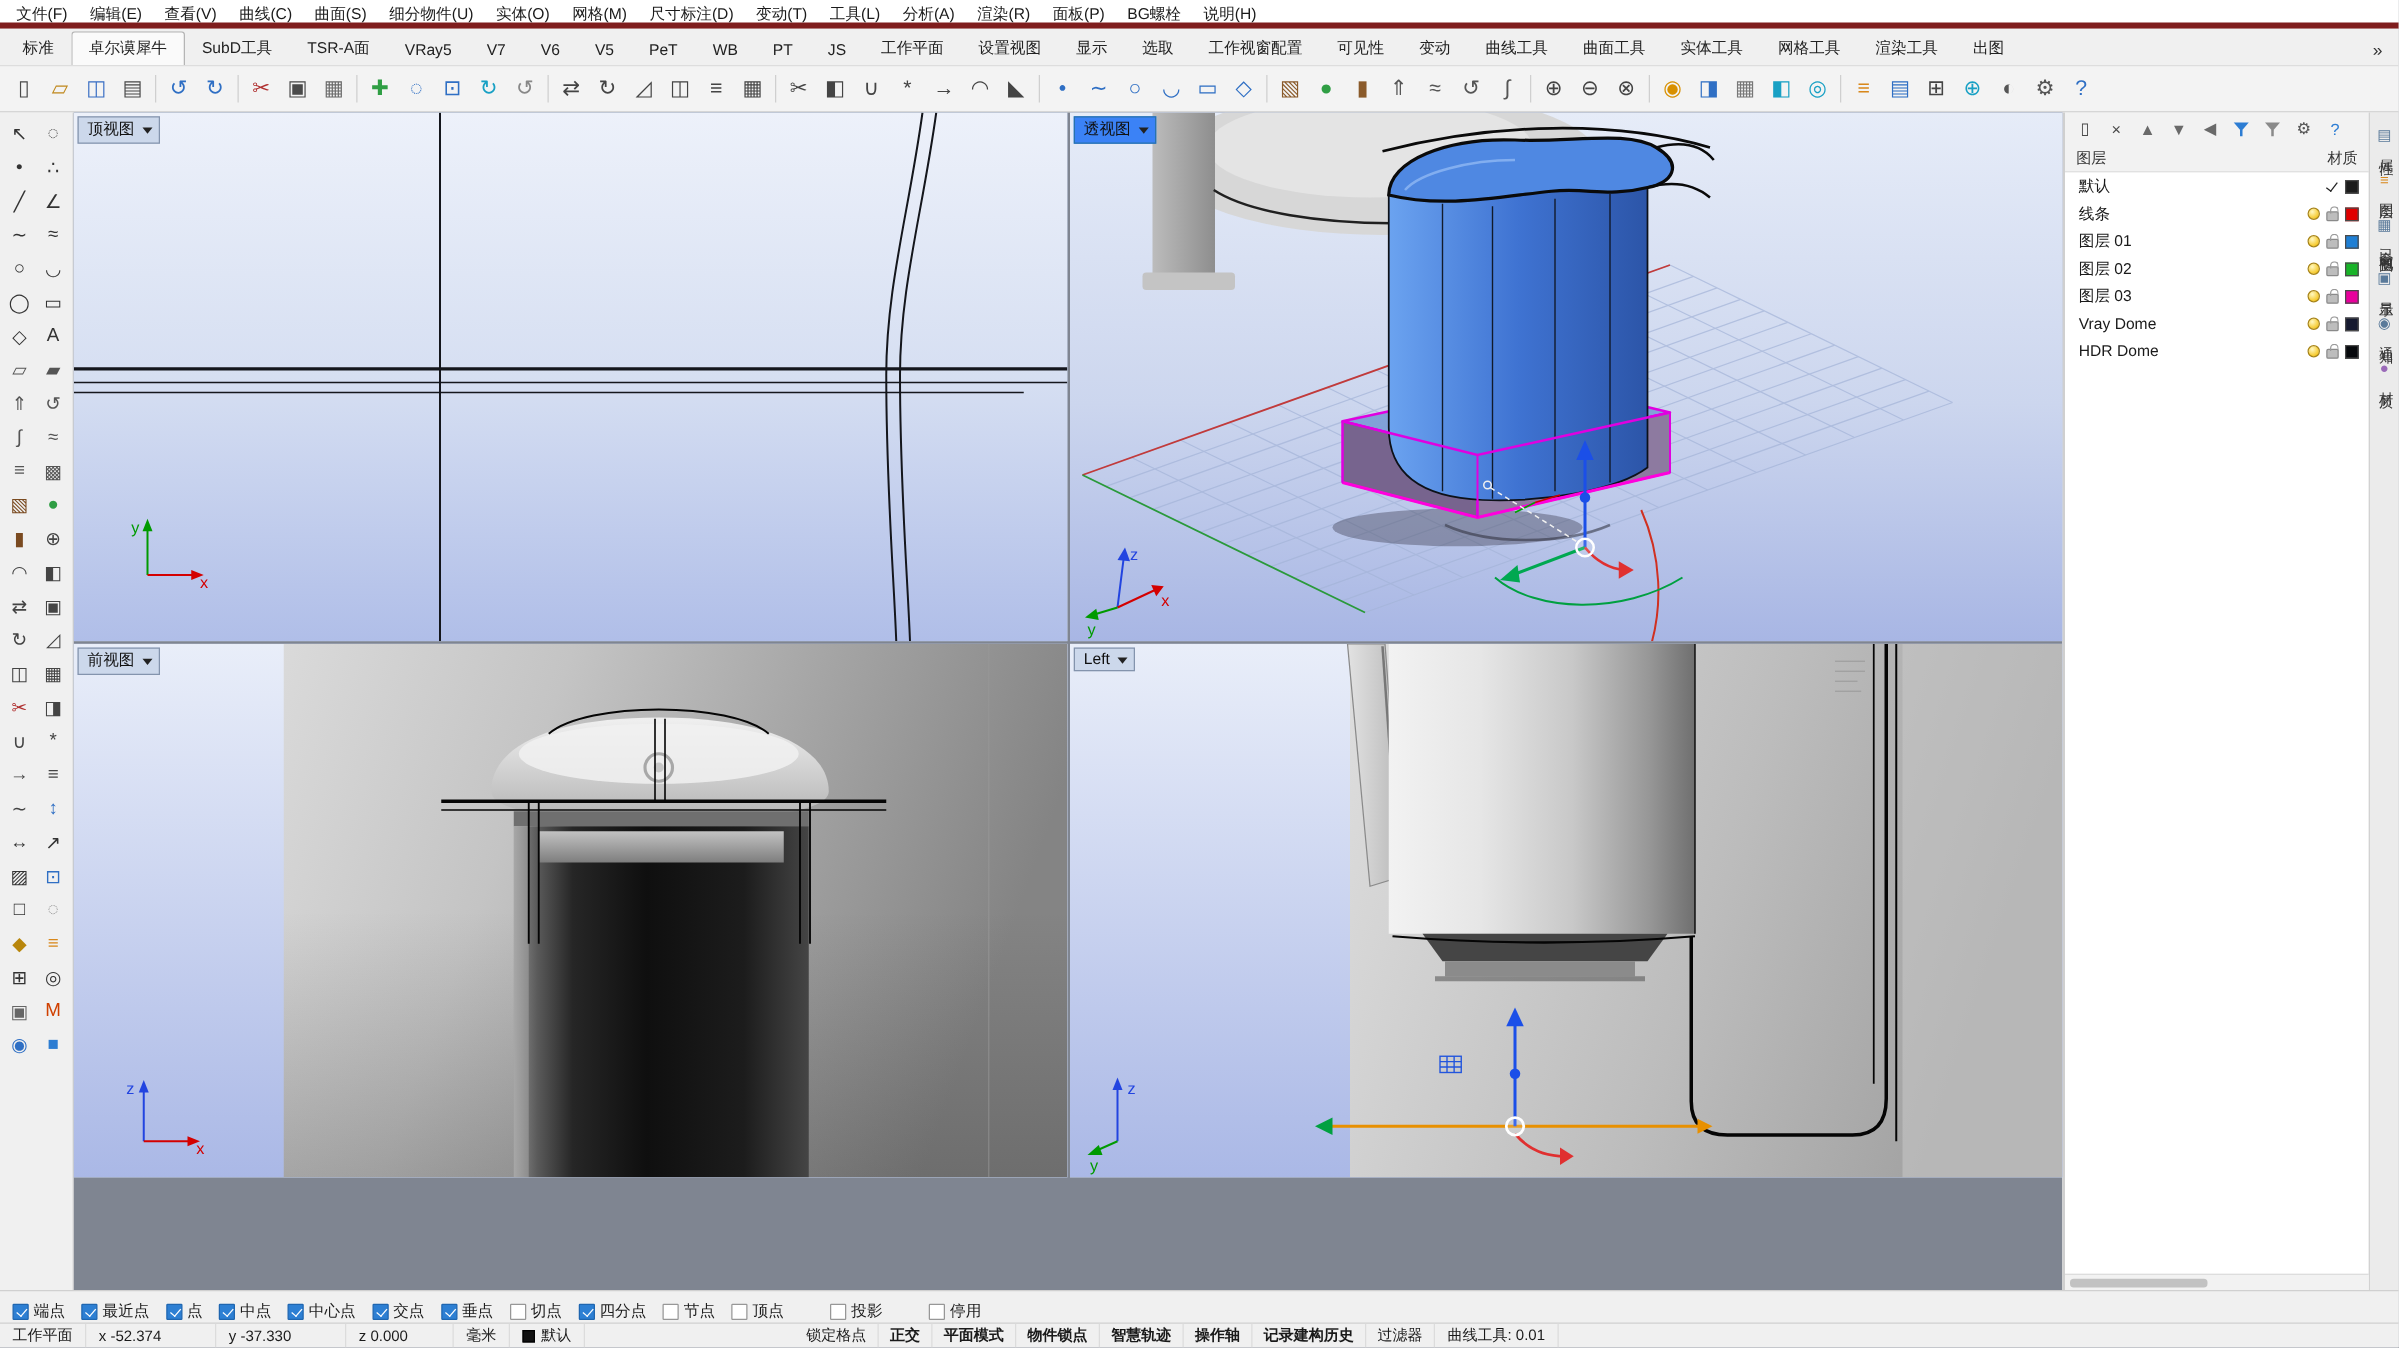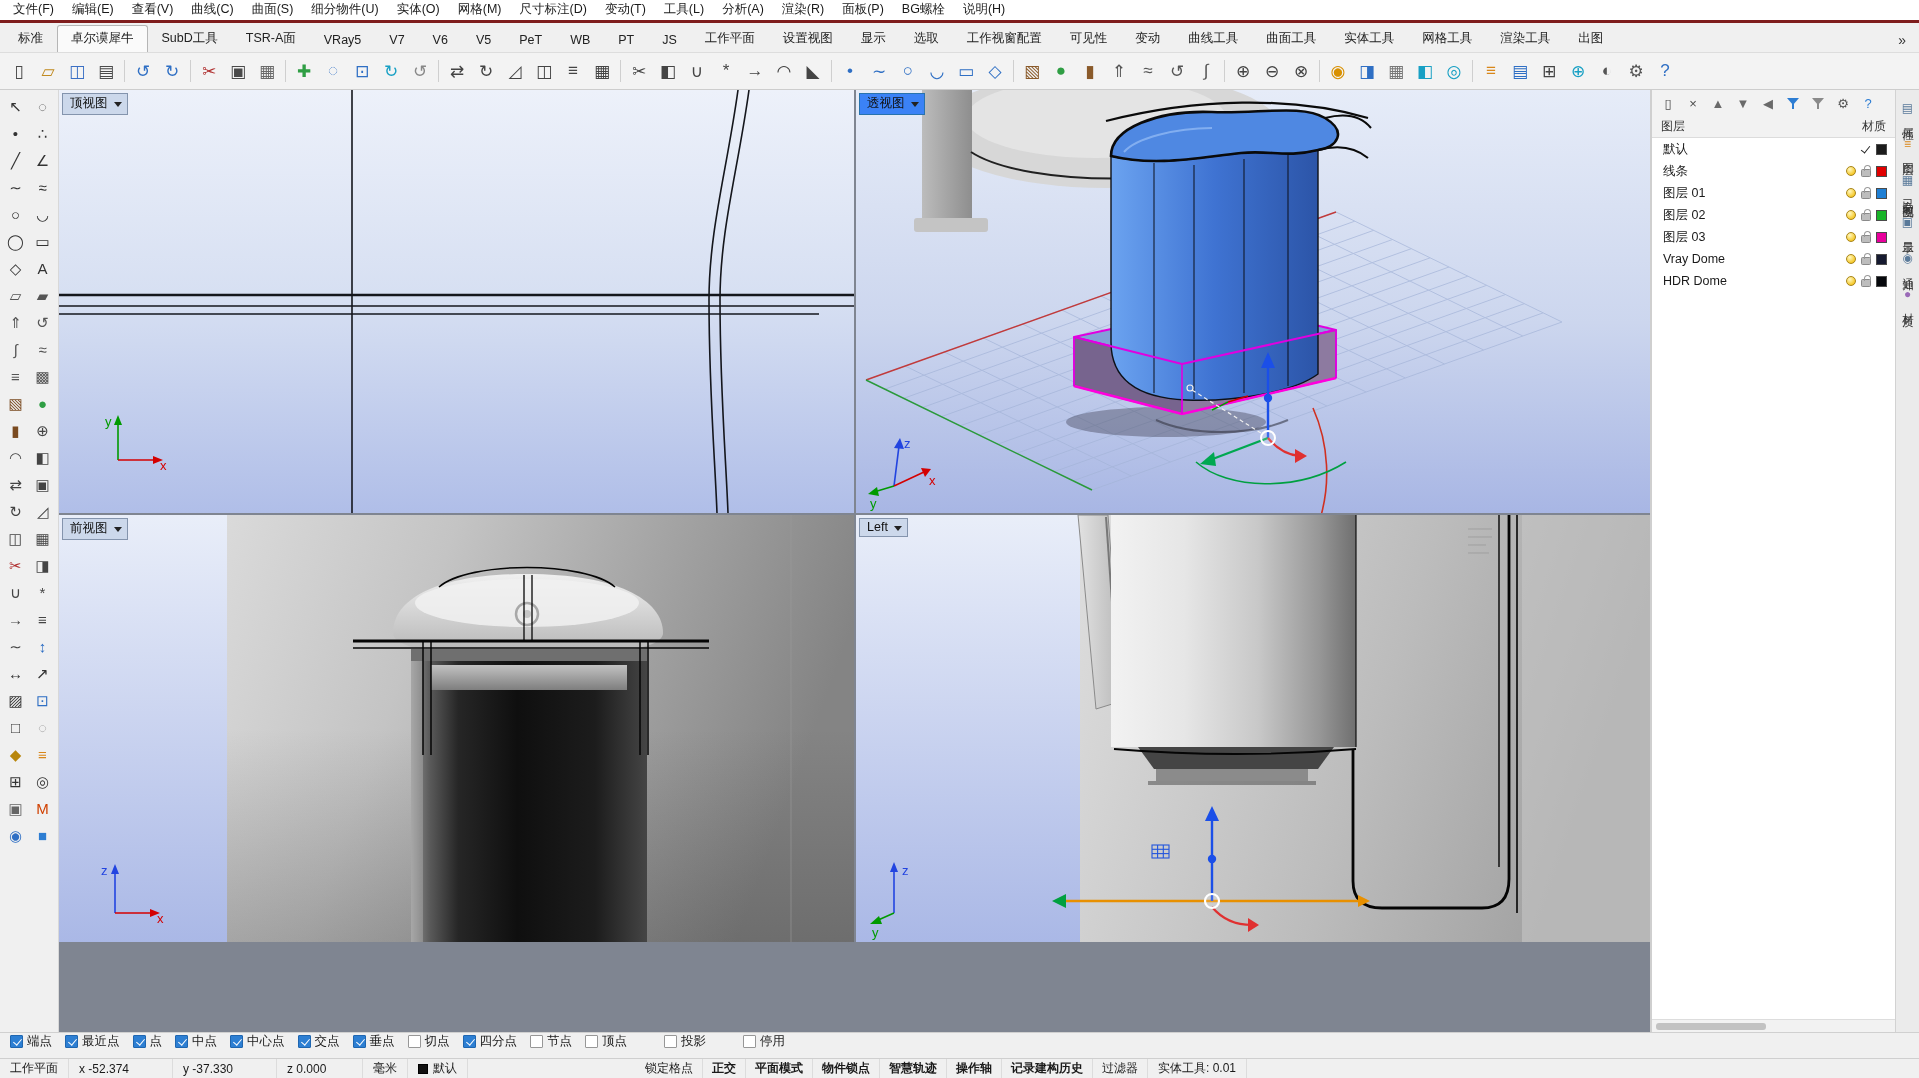--- a/index.html
+++ b/index.html
@@ -16,21 +16,21 @@
 .win-btn{width:45px;height:100%;display:flex;align-items:center;justify-content:center}
 .ic-min{width:10px;height:1.6px;background:#222}
 .ic-rest{width:8px;height:8px;border:1.2px solid #222;position:relative}
 .ic-rest::before{content:"";position:absolute;top:-3.5px;left:1.8px;width:8px;height:8px;border-top:1.2px solid #222;border-right:1.2px solid #222}
 .ic-close{position:relative;width:11px;height:11px}
 .ic-close::before,.ic-close::after{content:"";position:absolute;left:5px;top:0;width:1.5px;height:11px;background:#222}
 .ic-close::before{transform:rotate(45deg)}
 .ic-close::after{transform:rotate(-45deg)}
 
 
-.menubar{height:23px;background:#fff;display:flex;align-items:flex-end;padding-left:4px;border-bottom:3px solid #7f1d1d;flex:0 0 auto}
+.menubar{height:23px;background:#fff;display:flex;align-items:flex-start;padding-left:4px;border-bottom:5px solid #7f1d1d;flex:0 0 auto}
 .menu-item{padding:0 9px;font-size:12.5px;line-height:22px;white-space:nowrap;cursor:default}
 
 
 .cmd-history{height:47px;background:#fff;padding:1px 8px 0;border-bottom:1px solid #dedede;flex:0 0 auto}
 .cmd-line{color:#3a3ac6;font-size:13px;line-height:23px;white-space:nowrap}
 .cmd-prompt{height:23px;background:#fff;font-size:13px;line-height:22px;padding:0 8px;border-bottom:1px solid #cfcfcf;flex:0 0 auto;color:#111}
 
 
 .tabbar{height:29px;background:#f0f0f0;display:flex;align-items:flex-end;padding:3px 4px 0;flex:0 0 auto;overflow:hidden}
 .tab{padding:4px 13px 5px;font-size:12.5px;color:#222;white-space:nowrap;border:1px solid transparent;border-bottom:none;cursor:default}
@@ -76,21 +76,21 @@
 .panel-scroll{height:13px;background:#f2f2f2;border-top:1px solid #ddd;position:relative;flex:0 0 auto}
 .panel-scroll .thumb{position:absolute;left:4px;top:3px;width:110px;height:7px;background:#c2c2c2;border-radius:3px}
 
 
 .side-strip{width:24px;background:#ebebeb;border-left:1px solid #d2d2d2;display:flex;flex-direction:column;align-items:center;padding-top:12px;gap:16px;flex:0 0 auto}
 .side-tab{display:flex;flex-direction:column;align-items:center;gap:4px;cursor:default}
 .side-tab-icon{font-size:12px;line-height:12px}
 .side-tab-label{writing-mode:vertical-rl;font-size:11.5px;letter-spacing:2px;color:#333;white-space:nowrap}
 
 
-.osnap{height:26px;background:#f0f0f0;border-top:1px solid #d0d0d0;display:flex;align-items:flex-start;padding:0 10px;gap:13px;flex:0 0 auto}
+.osnap{height:26px;background:#f0f0f0;border-top:1px solid #d0d0d0;display:flex;align-items:flex-end;padding:0 10px;gap:13px;flex:0 0 auto}
 .osnap-item{display:flex;align-items:center;gap:4px;font-size:12.5px;cursor:default}
 .osnap-item.gap{margin-left:24px}
 .cb{width:13px;height:13px;border:1px solid #979797;background:#fff;position:relative;border-radius:1px;display:inline-block;flex:0 0 auto}
 .cb.on{background:#2d7fd3;border-color:#1f66b0}
 .cb.on::before{content:"";position:absolute;left:4px;top:1px;width:4px;height:7px;border:solid #fff;border-width:0 1.8px 1.8px 0;transform:rotate(40deg)}
 
 
 .statusbar{height:20px;background:#f0f0f0;border-top:1px solid #cfcfcf;display:flex;align-items:center;font-size:12px;flex:0 0 auto}
 .sb-cell{padding:0 10px;border-right:1px solid #dcdcdc;display:flex;align-items:center;gap:5px;height:100%;white-space:nowrap}
 .sb-cell.coord{width:104px}
@@ -778,16 +778,16 @@
     <div class="sb-toggles">
         <div class="sb-item">锁定格点</div>
         <div class="sb-item active">正交</div>
         <div class="sb-item active">平面模式</div>
         <div class="sb-item active">物件锁点</div>
         <div class="sb-item active">智慧轨迹</div>
         <div class="sb-item active">操作轴</div>
         <div class="sb-item active">记录建构历史</div>
         <div class="sb-item">过滤器</div>
       </div>
-    <div class="sb-cell">实体工具: 0.01</div>
+    <div class="sb-cell">曲线工具: 0.01</div>
     <div class="sb-fill"></div>
   </div>
 </div>
 
 </body></html>

